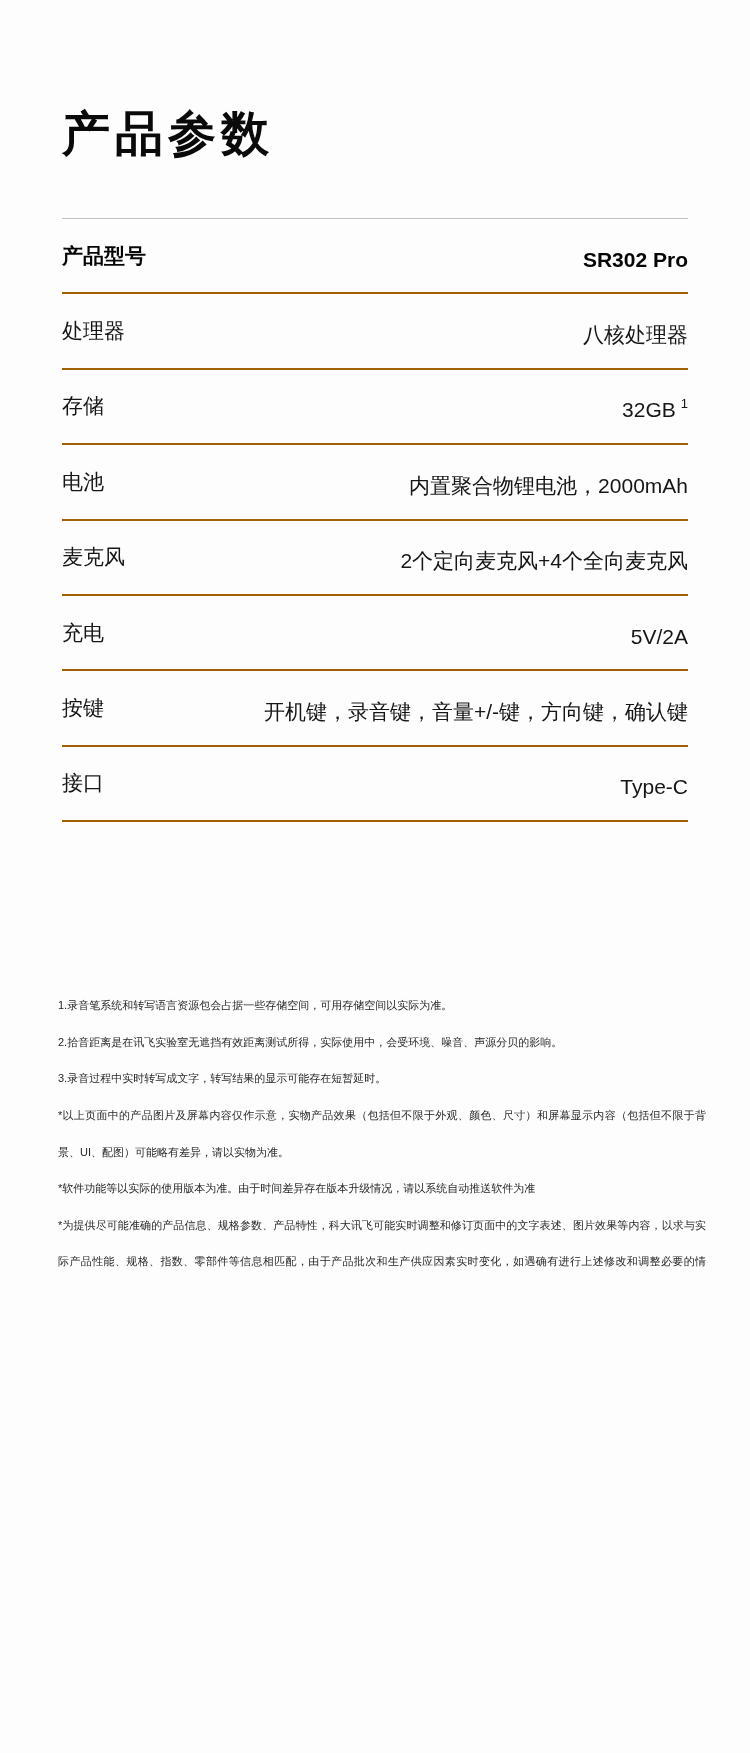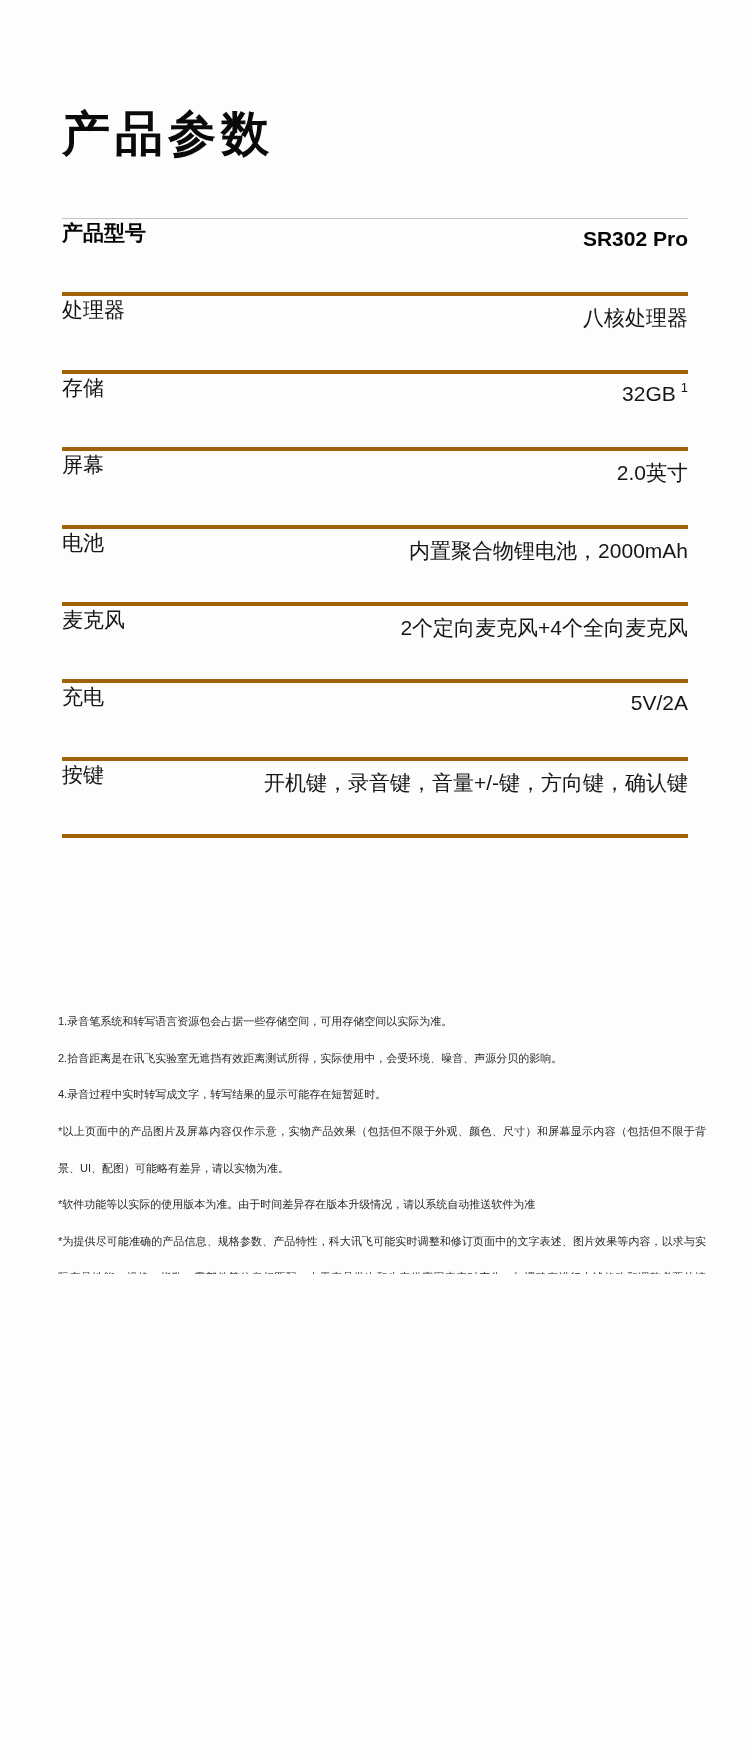--- a/index.html
+++ b/index.html
@@ -27,22 +27,23 @@
     font-weight: 800;
     letter-spacing: 5px;
     color: #0a0a0a;
   }
   .spec-table {
     border-top: 1px solid #c2c2c2;
   }
   .spec-row {
     display: flex;
     justify-content: space-between;
+    align-items: center;
     height: 73.4px;
-    border-bottom: 4px solid #a16207;
+    border-bottom: 2px solid #a16207;
     font-size: 21px;
     color: #161616;
   }
   .spec-row .spec-label {
     white-space: nowrap;
     font-weight: 400;
   }
   .spec-row .spec-value {
     text-align: right;
     font-weight: 400;
@@ -90,24 +91,20 @@
       <div class="spec-row">
         <span class="spec-label">处理器</span>
         <span class="spec-value">八核处理器</span>
       </div>
 
       <div class="spec-row">
         <span class="spec-label">存储</span>
         <span class="spec-value"><span>32GB</span><sup>1</sup></span>
       </div>
 
-      <div class="spec-row">
-        <span class="spec-label">屏幕</span>
-        <span class="spec-value">2.0英寸</span>
-      </div>
 
       <div class="spec-row">
         <span class="spec-label">电池</span>
         <span class="spec-value">内置聚合物锂电池，2000mAh</span>
       </div>
 
       <div class="spec-row">
         <span class="spec-label">麦克风</span>
         <span class="spec-value">2个定向麦克风+4个全向麦克风</span>
       </div>
@@ -115,26 +112,30 @@
       <div class="spec-row">
         <span class="spec-label">充电</span>
         <span class="spec-value">5V/2A</span>
       </div>
 
       <div class="spec-row">
         <span class="spec-label">按键</span>
         <span class="spec-value">开机键，录音键，音量+/-键，方向键，确认键</span>
       </div>
 
+      <div class="spec-row">
+        <span class="spec-label">接口</span>
+        <span class="spec-value">Type-C</span>
+      </div>
 
     </div>
 
     <div class="footnotes">
       <p>1.录音笔系统和转写语言资源包会占据一些存储空间，可用存储空间以实际为准。</p>
       <p>2.拾音距离是在讯飞实验室无遮挡有效距离测试所得，实际使用中，会受环境、噪音、声源分贝的影响。</p>
-      <p>4.录音过程中实时转写成文字，转写结果的显示可能存在短暂延时。</p>
+      <p>3.录音过程中实时转写成文字，转写结果的显示可能存在短暂延时。</p>
       <p>*以上页面中的产品图片及屏幕内容仅作示意，实物产品效果（包括但不限于外观、颜色、尺寸）和屏幕显示内容（包括但不限于背景、UI、配图）可能略有差异，请以实物为准。</p>
       <p>*软件功能等以实际的使用版本为准。由于时间差异存在版本升级情况，请以系统自动推送软件为准</p>
       <p>*为提供尽可能准确的产品信息、规格参数、产品特性，科大讯飞可能实时调整和修订页面中的文字表述、图片效果等内容，以求与实际产品性能、规格、指数、零部件等信息相匹配，由于产品批次和生产供应因素实时变化，如遇确有进行上述修改和调整必要的情形，恕不专门通知。</p>
     </div>
 
   </div>
 </div>
 
 </body></html>

